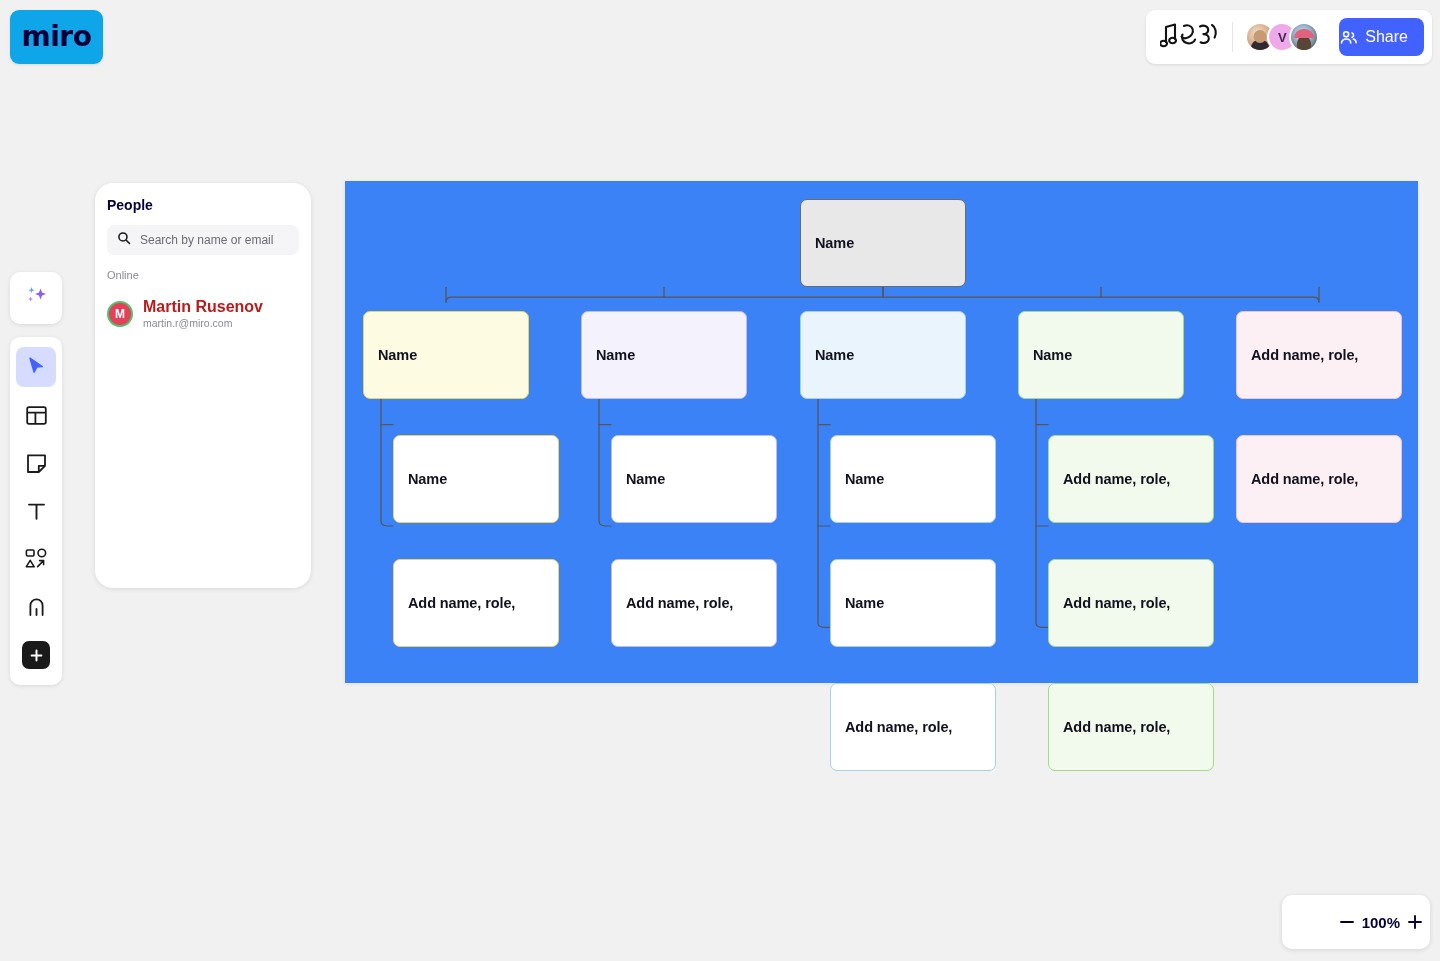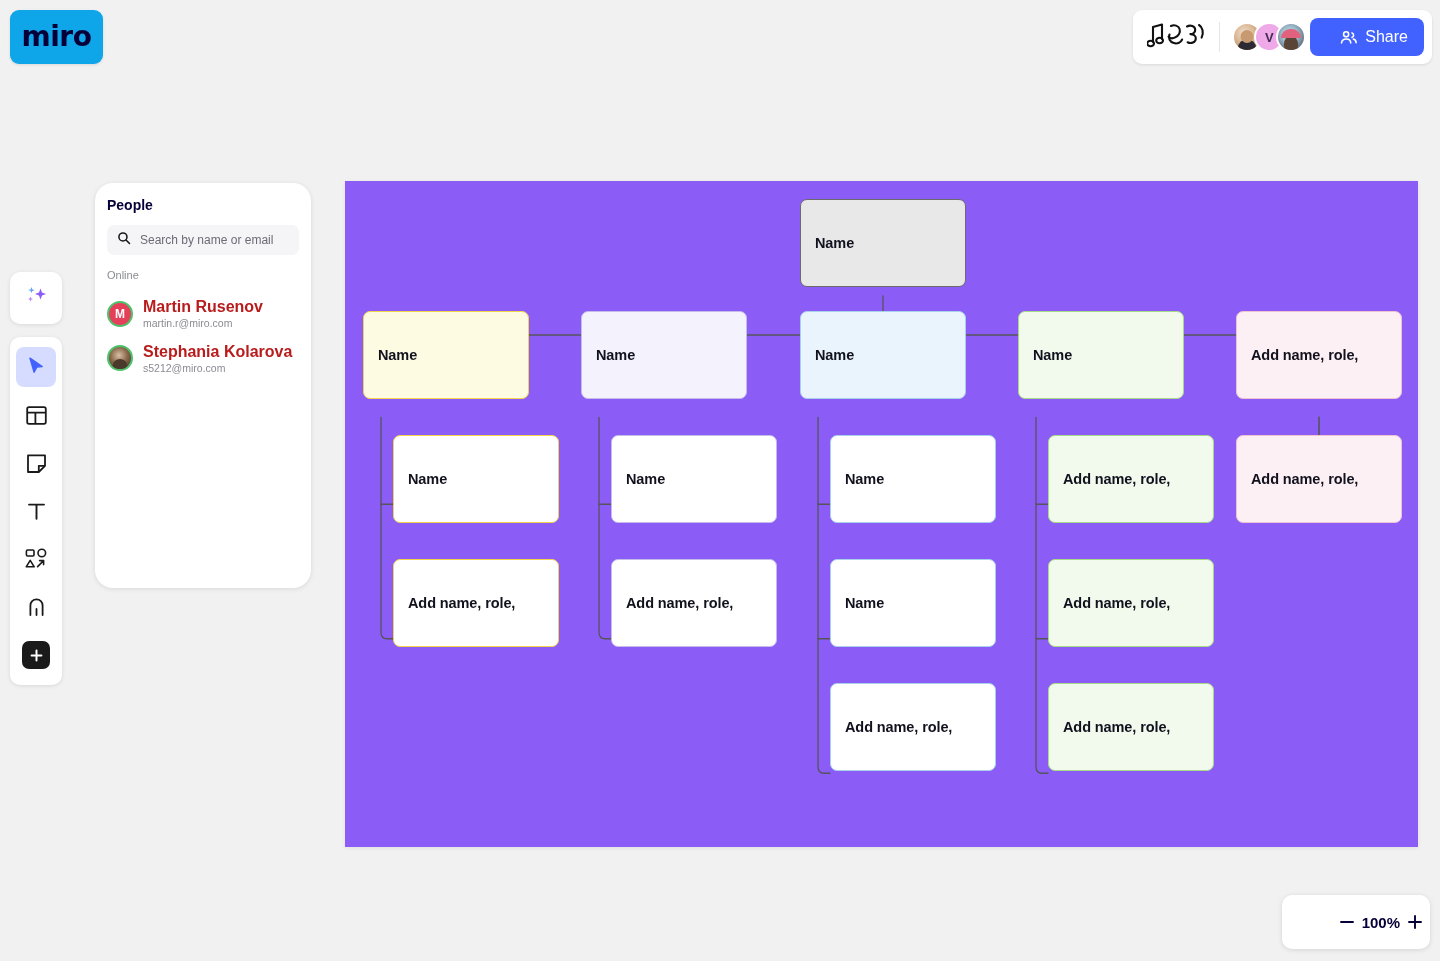--- a/index.html
+++ b/index.html
@@ -64,21 +64,21 @@
   }
   .av3::before {
     content:""; position:absolute; left:50%; top:46%;
     width:14px; height:16px; transform:translateX(-50%);
     background:#5a4436; border-radius:50% 50% 6px 6px;
   }
   .share-btn {
     display:flex; align-items:center; gap:7px;
     background:#4262ff; color:#fff;
     height:38px; border-radius:8px; border:none;
-    padding: 0 16px 0 29px; margin-left: 4px;
+    padding: 0 16px 0 0; margin-left: 20px;
     font-family:"Liberation Sans", sans-serif;
     font-size:16px; font-weight:400; cursor:pointer;
   }
   .share-btn svg { width:19px; height:19px; display:block; }
 
   
   .toolbar-ai {
     position:absolute; left:10px; top:272px;
     width:52px; height:52px; background:#fff; border-radius:10px;
     display:flex; align-items:center; justify-content:center;
@@ -136,21 +136,21 @@
     content:""; position:absolute; left:50%; top:52%;
     width:15px; height:14px; transform:translateX(-50%);
     background:#4a3a2c; border-radius:50% 50% 4px 4px;
   }
   .p-name { font-size:16px; font-weight:700; color:#b91c1c; line-height:1.25; }
   .p-mail { font-size:10.5px; color:#8b8b95; line-height:1.3; }
 
   
   .canvas-frame {
     position:absolute; left:345px; top:181px;
-    width:1073px; height:666px; background:#8b5cf6;
+    width:1073px; height:502px; background:#3b82f6;
     box-shadow: 0 1px 4px rgba(0,0,0,.07);
   }
   .chart-layer { position:absolute; inset:0; }
   .chart-layer svg.links { position:absolute; left:0; top:0; width:100%; height:100%; pointer-events:none; }
 
   .node {
     position:absolute; border-radius:7px;
     display:flex; align-items:center;
     padding: 0 14px;
     font-size:14.5px; font-weight:700; color:#12121f;
@@ -289,27 +289,20 @@
     <div class="online-label">Online</div>
 
     <div class="person">
       <div class="p-avatar p-av-m">M</div>
       <div>
         <div class="p-name">Martin Rusenov</div>
         <div class="p-mail">martin.r@miro.com</div>
       </div>
     </div>
 
-    <div class="person">
-      <div class="p-avatar p-av-s"></div>
-      <div>
-        <div class="p-name">Stephania Kolarova</div>
-        <div class="p-mail">s5212@miro.com</div>
-      </div>
-    </div>
   </div>
 
   <div class="canvas-frame">
     <div class="chart-layer" id="chart-layer">
       <svg class="links" id="links" viewBox="0 0 1073 614" preserveAspectRatio="none">
           <path d="M538 106 V142" fill="none" stroke="#55555b" stroke-width="1.3" stroke-linecap="round" stroke-linejoin="round"></path>
           <path d="M101 148 Q101 142 107 142 H968 Q974 142 974 148" fill="none" stroke="#55555b" stroke-width="1.3" stroke-linecap="round" stroke-linejoin="round"></path>
           <path d="M101 148 V130" fill="none" stroke="#55555b" stroke-width="1.3" stroke-linecap="round" stroke-linejoin="round"></path>
           <path d="M319 142 V130" fill="none" stroke="#55555b" stroke-width="1.3" stroke-linecap="round" stroke-linejoin="round"></path>
           <path d="M538 142 V130" fill="none" stroke="#55555b" stroke-width="1.3" stroke-linecap="round" stroke-linejoin="round"></path>

